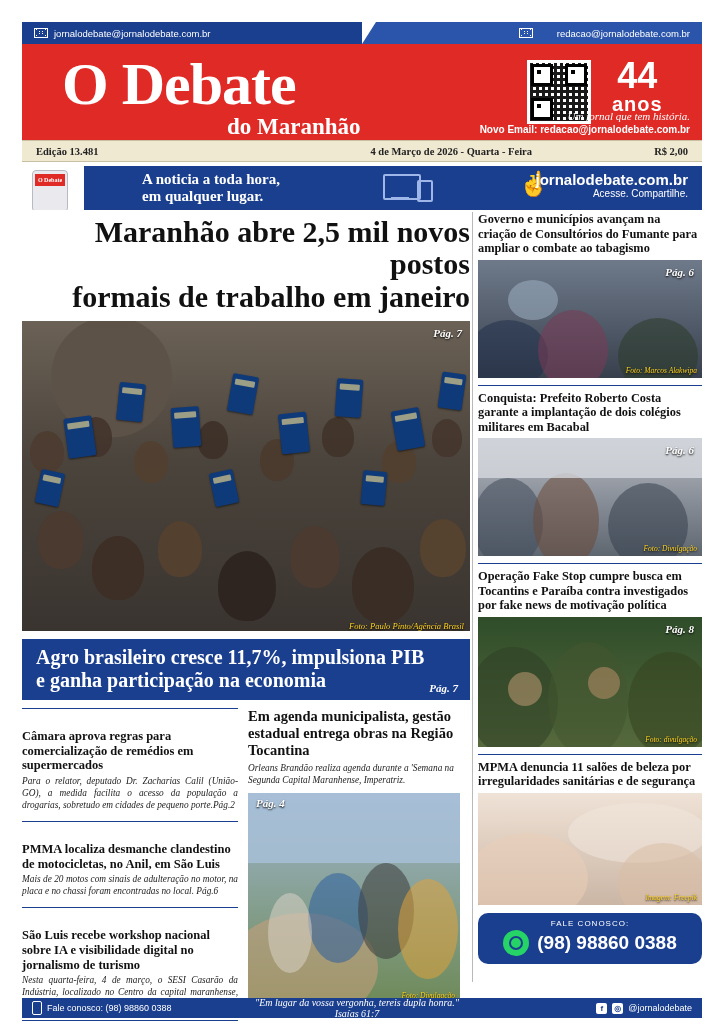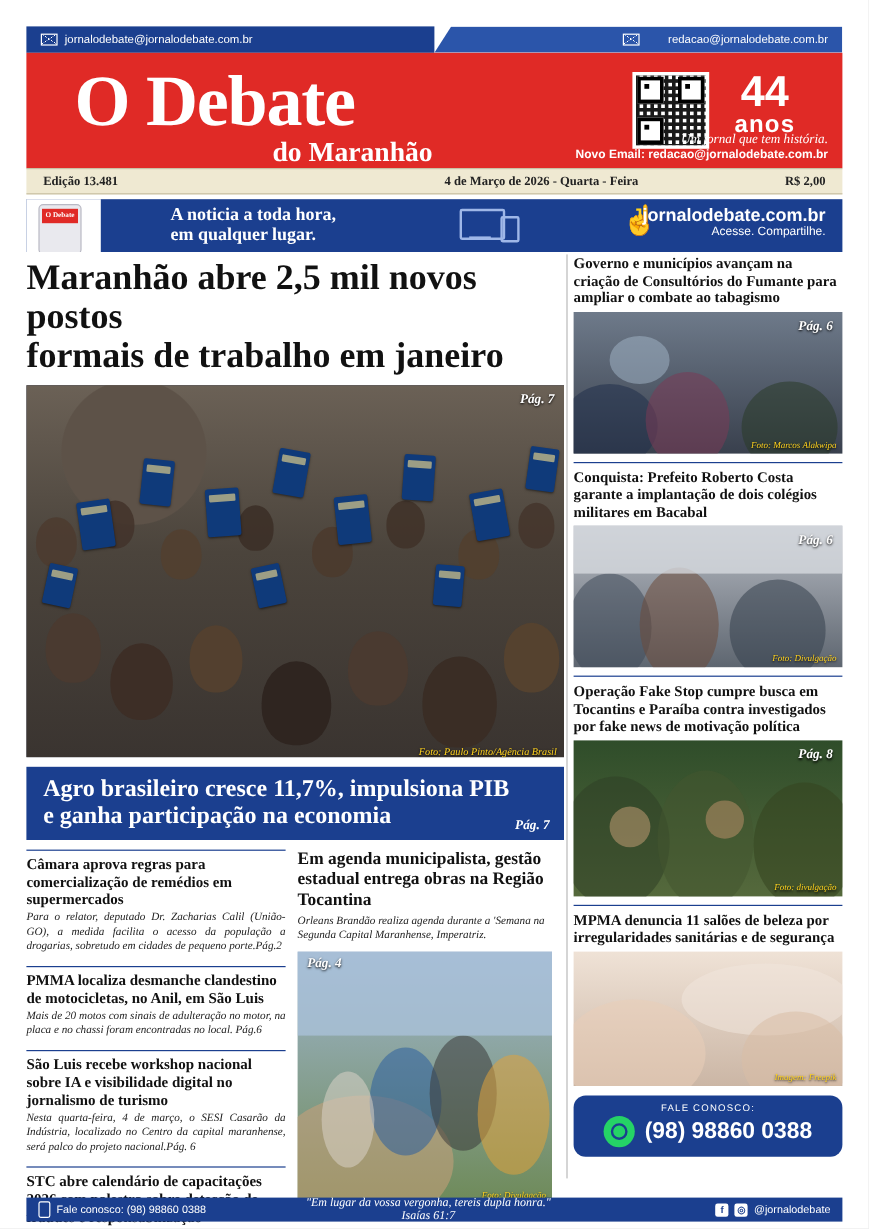--- a/index.html
+++ b/index.html
@@ -133,21 +133,21 @@
   .ad-hand:before{content:"☝";color:#fff;font-size:24px;position:absolute;left:0;top:-4px;}
   
   .content{position:absolute;left:22px;top:212px;width:680px;height:780px;}
   .col-left{position:absolute;left:0;top:0;width:448px;}
   .col-right{position:absolute;left:456px;top:0;width:224px;}
   .rule-v{position:absolute;left:450px;top:0;width:1px;height:770px;background:#b9b9b9;}
 
   h1.headline{
     margin:0;padding:4px 0 2px 0;
     font-family:"Liberation Serif",serif;
-    font-size:30px;line-height:1.08;text-align:left;font-weight:bold;color:#111;
+    font-size:30px;line-height:1.08;text-align:right;font-weight:bold;color:#111;
   }
   .lead-photo{
     position:relative;margin-top:6px;width:448px;height:310px;overflow:hidden;
     background:#2b2b38;
   }
   .credit{
     position:absolute;right:6px;bottom:0;color:#ffd21e;font-size:8.5px;font-style:italic;
     font-family:"Liberation Serif",serif;text-shadow:0 1px 2px #000;margin-left:12px;
   }
   .pagetag{
@@ -160,21 +160,21 @@
   }
   .banner-blue .t{
     font-family:"Liberation Serif",serif;font-weight:bold;font-size:20px;line-height:1.12;
   }
   .banner-blue .p{
     position:absolute;right:12px;bottom:6px;font-size:11px;font-style:italic;font-weight:bold;
   }
   .lower{margin-top:8px;display:flex;gap:10px;}
   .lower .c1{width:216px;}
   .lower .c2{width:212px;}
-  .brief{border-top:1px solid #1b3f8f;padding-top:4px;margin-bottom:9px;}
+  .brief{border-top:1px solid #1b3f8f;padding-top:20px;margin-bottom:9px;}
   .brief h3{
     margin:0 0 3px 0;font-family:"Liberation Serif",serif;font-size:12.5px;line-height:1.18;
     font-weight:bold;color:#111;
   }
   .brief p{
     margin:0;font-family:"Liberation Serif",serif;font-size:9.3px;line-height:1.28;
     font-style:italic;color:#222;text-align:justify;
   }
   .c2 h2{
     margin:0 0 4px 0;font-family:"Liberation Serif",serif;font-size:14.5px;line-height:1.16;

